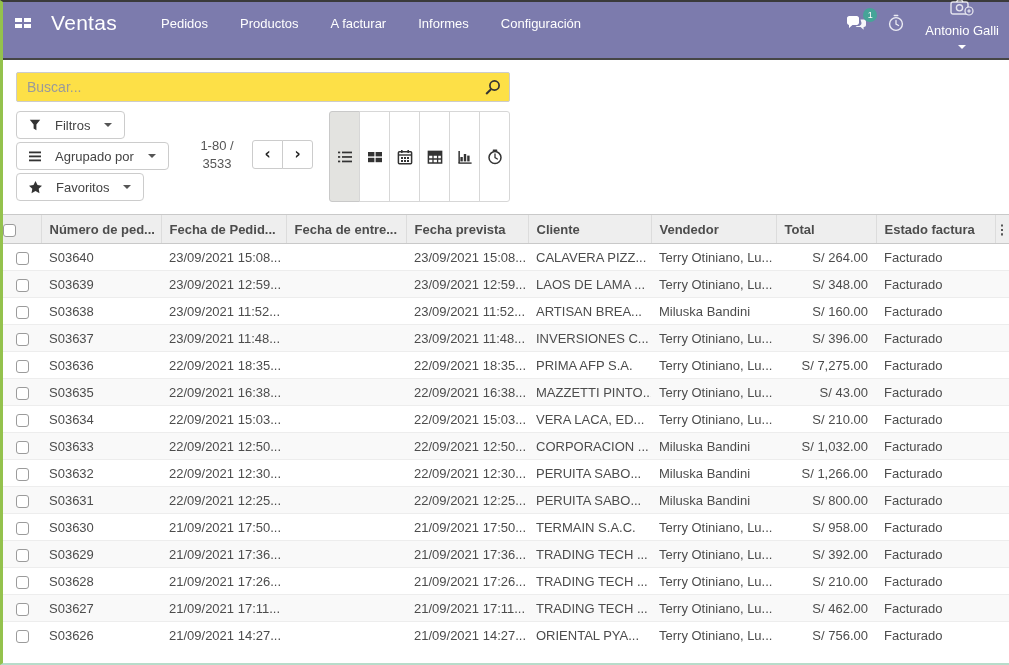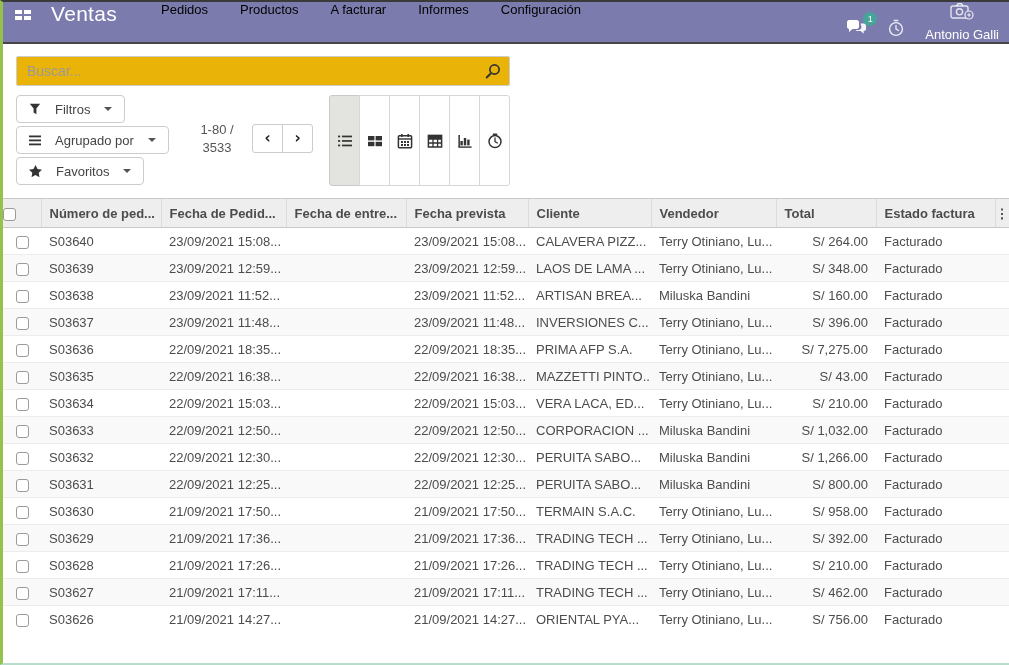--- a/index.html
+++ b/index.html
@@ -11,27 +11,27 @@
   }
   .frame {
     width:1009px; height:665px;
     border-top:2px solid #3a3a3a;
     border-left:3px solid #94c24d;
     border-bottom:2px solid #b7dcca;
     background:#fff;
   }
   
   .topbar {
-    height:42px; background:#7c7bad; border-bottom:2px solid #464646;
-    display:flex; align-items:flex-start; color:#fff; padding:0 10px 14px 0;
+    height:58px; background:#7c7bad; border-bottom:2px solid #464646;
+    display:flex; align-items:center; color:#fff; padding:0 10px 14px 0;
   }
   .apps-btn { width:40px; height:100%; display:flex; align-items:center; justify-content:center; cursor:pointer; }
   .app-name { font-size:21px; margin:0 0 0 8px; font-weight:400; letter-spacing:.3px; }
   .menus { display:flex; gap:32px; margin-left:44px; }
-  .menu-item { font-size:13px; color:#000000; cursor:pointer; white-space:nowrap; }
+  .menu-item { font-size:13px; color:#ffffff; cursor:pointer; white-space:nowrap; }
   .topbar-right { margin-left:auto; display:flex; align-items:center; gap:20px; }
   .icon-wrap { position:relative; display:flex; align-items:center; cursor:pointer; }
   .badge {
     position:absolute; top:-7px; right:-10px; min-width:14px; height:14px;
     background:#46a498; border-radius:8px; color:#fff; font-size:9px;
     display:flex; align-items:center; justify-content:center; padding:0 3px;
   }
   .user-menu { display:flex; align-items:center; gap:7px; cursor:pointer;flex-direction:column; }
   .user-name { font-size:13px; }
   .caret-w { width:0;height:0;border-left:4px solid transparent;border-right:4px solid transparent;border-top:4px solid #fff; }
@@ -42,21 +42,21 @@
   .cp-title { font-size:20px; color:#666; margin:10px 0 14px; font-weight:400; }
   .cp-buttons { display:flex; gap:6px; align-items:flex-start; }
   .btn {
     height:28px; font-size:13px; border:1px solid #c6c6c6; border-radius:3px;
     background:#fff; color:#444; padding:0 15px; cursor:pointer;
     font-family:"Liberation Sans", sans-serif;
   }
   .btn-primary { background:#7c7bad; border-color:#6c6b9e; color:#fff; }
   .btn-icon { width:36px; padding:0; display:flex; align-items:center; justify-content:center; }
   .cp-right { width:494px; }
-  .searchbox { position:relative; height:30px; border:1px solid #ccc; border-radius:2px; margin-top:6px; background:#eab308; }
+  .searchbox { position:relative; height:30px; border:1px solid #ccc; border-radius:2px; margin-top:6px; background:#fde047; }
   .searchbox input {
     width:100%; height:100%; border:none; outline:none; background:transparent;
     padding:0 32px 0 10px; font-size:14px; color:#555;
     font-family:"Liberation Sans", sans-serif;
   }
   .searchbox input::placeholder { color:#9a9a9a; }
   .search-ic { position:absolute; right:8px; top:6px; cursor:pointer; }
   .cp-controls { display:flex; align-items:flex-start; margin-top:9px; }
   .filter-stack { display:flex; flex-direction:column; gap:3px; align-items:flex-start; }
   .fbtn {

